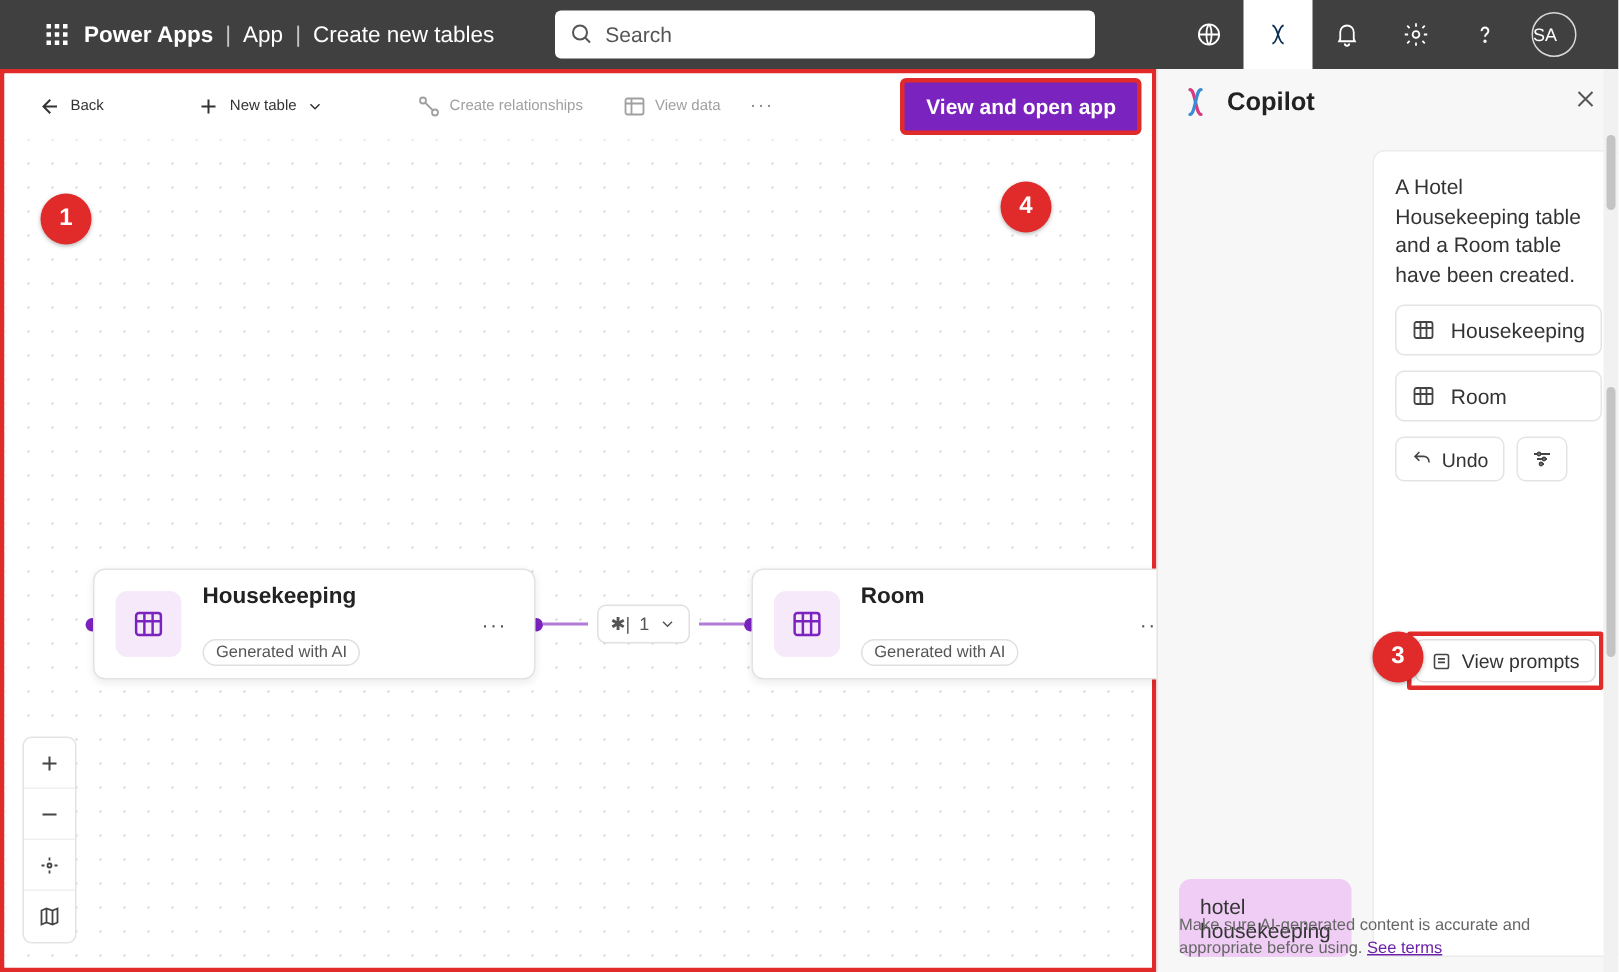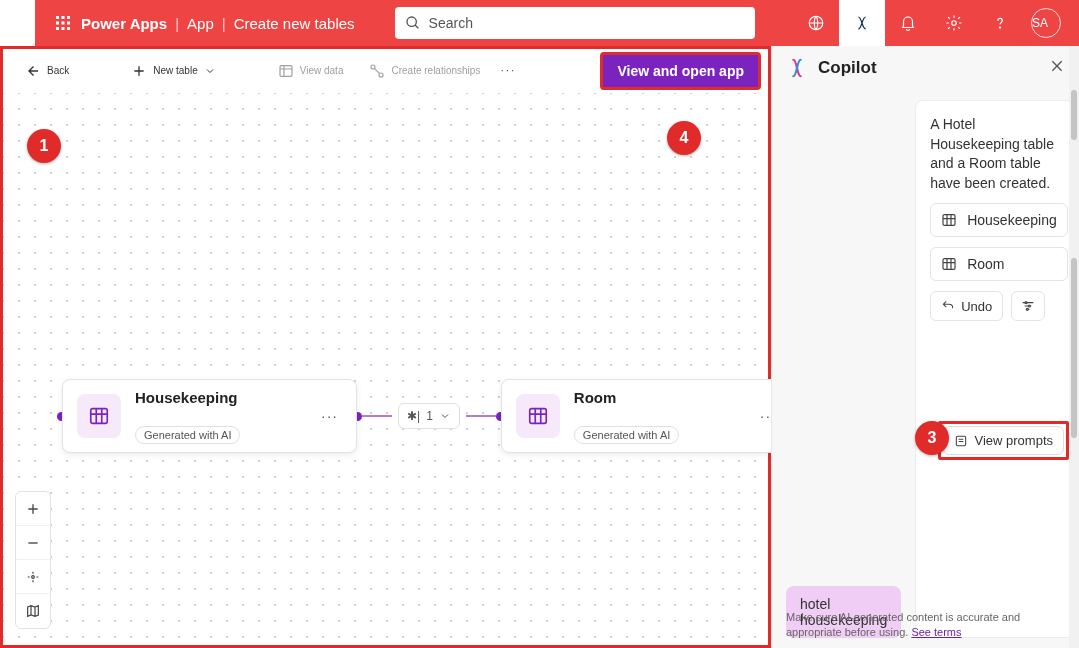--- a/index.html
+++ b/index.html
@@ -1,19 +1,19 @@
 <!DOCTYPE html>
 <html><head>
 <meta charset="utf-8">
 <style>
   * { box-sizing: border-box; margin: 0; padding: 0; font-family: "Segoe UI", Arial, sans-serif; }
   body { width: 1079px; height: 648px; overflow: hidden; background: #fff; position: relative; }
 
   
-  .topbar { height: 46px; background: #ef4444; color: #fff; display: flex; align-items: center; padding: 0 10px; margin-left: 35px; }
+  .topbar { height: 46px; background: #404040; color: #fff; display: flex; align-items: center; padding: 0 20px; }
   .waffle { width: 36px; display:flex; align-items:center; justify-content:center; }
   .waffle svg { fill:#fff; }
   .breadcrumb { display:flex; align-items:center; gap:8px; font-size:15px; font-weight:600; }
   .breadcrumb .sep { opacity:.7; font-weight:400; }
   .breadcrumb .bc-sub { font-weight:400; }
   .searchwrap { margin-left: 40px; flex:0 0 360px; }
   .search { display:flex; align-items:center; background:#fff; border-radius:4px; height:32px; padding:0 10px; gap:8px; color:#555;}
   .search svg { stroke:#555; fill:none; }
   .search span { font-size:14px; color:#555; }
   .topgap { flex:1; }
@@ -177,32 +177,32 @@
             <path d="M12 5v14M5 12h14"></path>
           </svg>
         <span>New table</span>
         <svg width="12" height="12" viewBox="0 0 24 24" stroke-width="2">
             <path d="M6 9l6 6 6-6"></path>
           </svg>
       </div>
       <div style="width:30px"></div>
       <div class="barbtn disabled">
         <svg width="16" height="16" viewBox="0 0 24 24" stroke-width="1.8">
-            <rect x="3" y="4" width="18" height="16" rx="2"></rect>
-            <path d="M3 9h18M9 4v16"></path>
-          </svg>
-        <span>View data</span>
-      </div>
-      <div class="barbtn disabled">
-        <svg width="16" height="16" viewBox="0 0 24 24" stroke-width="1.8">
             <circle cx="6" cy="6" r="3"></circle>
             <circle cx="18" cy="18" r="3"></circle>
             <path d="M8 8l8 8"></path>
           </svg>
         <span>Create relationships</span>
+      </div>
+      <div class="barbtn disabled">
+        <svg width="16" height="16" viewBox="0 0 24 24" stroke-width="1.8">
+            <rect x="3" y="4" width="18" height="16" rx="2"></rect>
+            <path d="M3 9h18M9 4v16"></path>
+          </svg>
+        <span>View data</span>
       </div>
       <div class="barbtn" style="padding:6px 4px;">
         <span style="letter-spacing:2px;">···</span>
       </div>
       <div class="barspacer"></div>
       <div class="savebtn">
         <span>View and open app</span>
       </div>
     </div>
 

